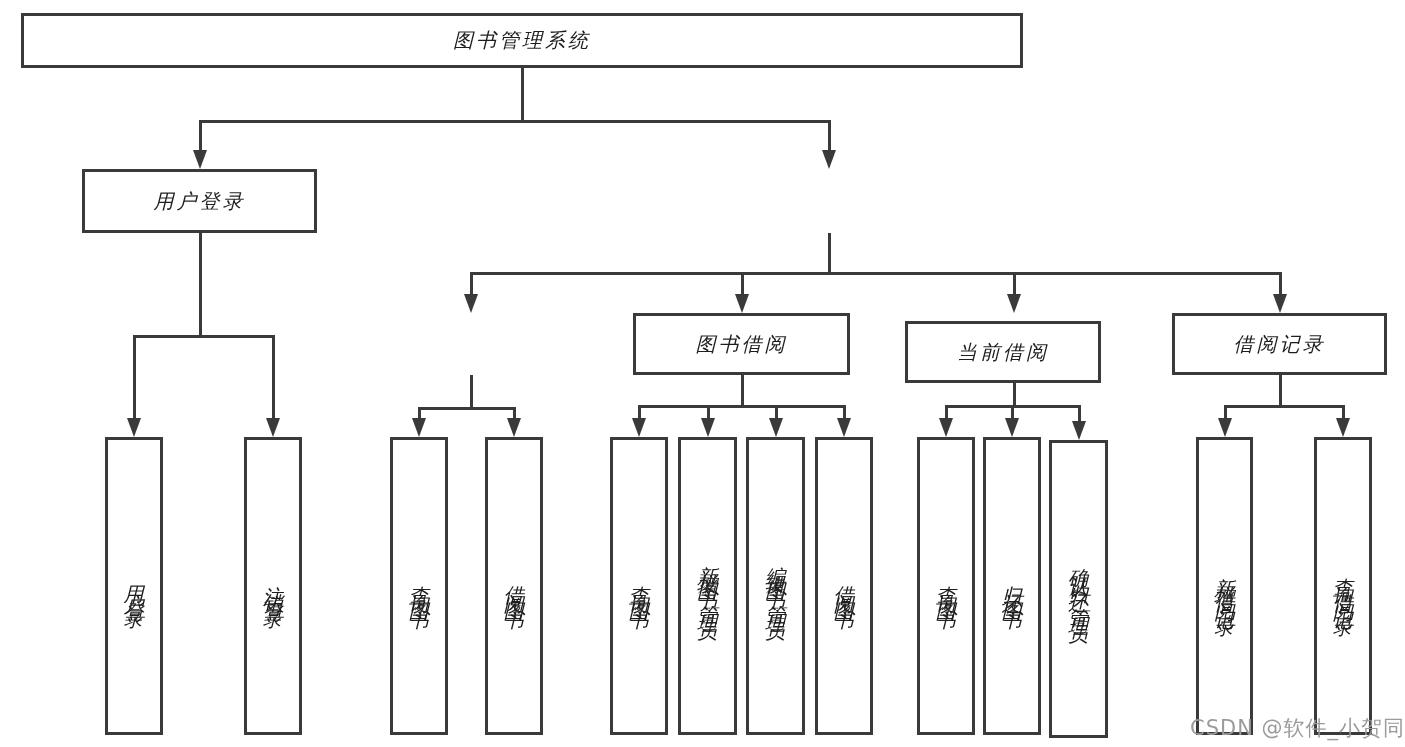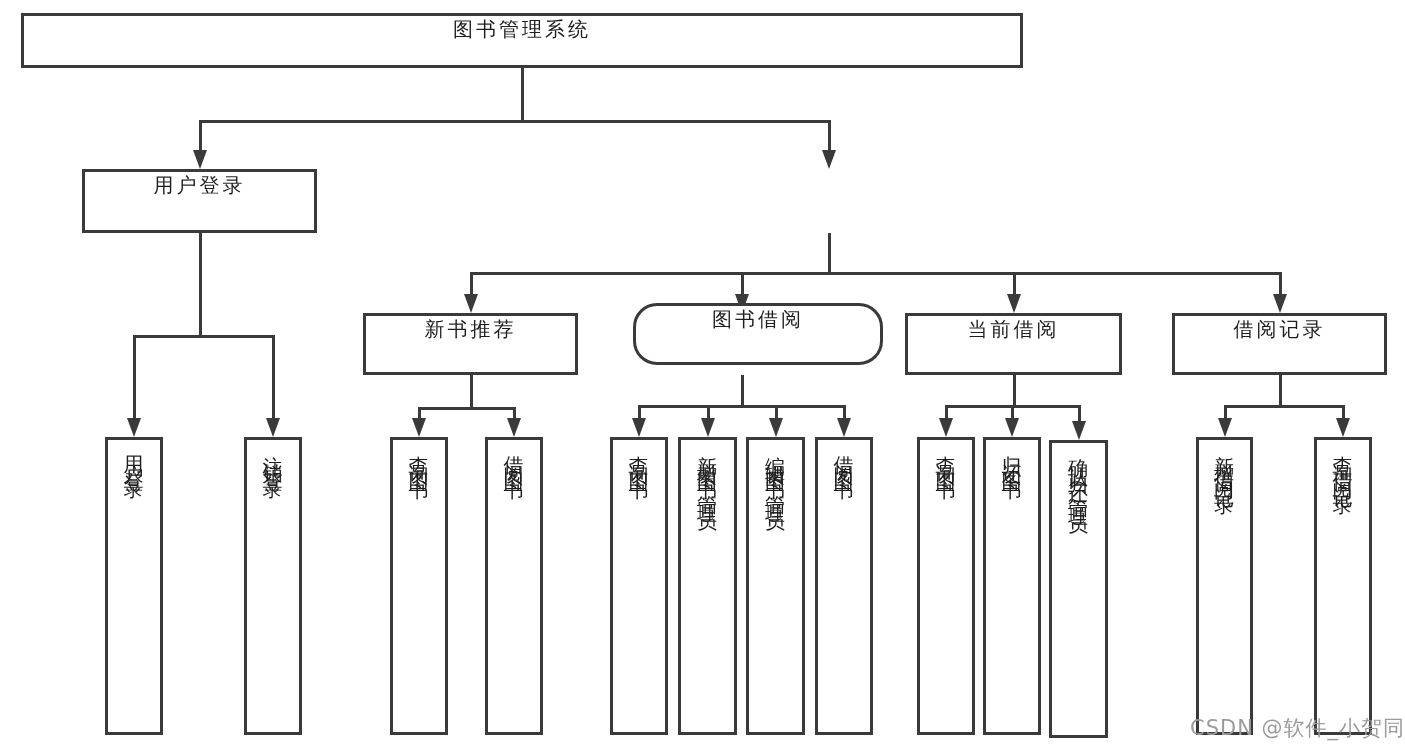--- a/index.html
+++ b/index.html
@@ -14,22 +14,23 @@
     width:1405px;height:747px;
     background:var(--bg);
     overflow:hidden;
     font-family:"DejaVu Sans","Liberation Sans",sans-serif;
   }
   .box{
     position:absolute;
     box-sizing:border-box;
     background:#fff;
     border:3px solid var(--line);
-    display:flex;align-items:flex-start;justify-content:center;
+    display:flex;align-items:center;justify-content:center;
     z-index:2;
+    font-style:italic;
   }
   .box .lbl{
     color:var(--text);
     font-size:20px;
     letter-spacing:3px;
     white-space:nowrap;
   }
   .box.vbox .lbl{
     writing-mode:vertical-rl;
     text-orientation:mixed;
@@ -63,27 +64,24 @@
 <body>
 
 <div id="canvas">
   <div class="watermark" style="left:1190px;top:714px;">CSDN @软件_小贺同学</div>
 <div class="box" style="left: 21px; top: 13px; width: 1002px; height: 55px;">
       <span class="lbl">图书管理系统</span>
     </div>
     <div class="box" style="left: 82px; top: 169px; width: 235px; height: 64px;">
       <span class="lbl">用户登录</span>
     </div>
-    <div class="box" style="left: 363px; top: 313px; width: 215px; height: 62px;">
-      <span class="lbl">新书推荐</span>
-    </div>
-    <div class="box" style="left: 633px; top: 303px; width: 250px; height: 62px; border-radius: 24px;">
+    <div class="box" style="left: 633px; top: 313px; width: 217px; height: 62px;">
       <span class="lbl">图书借阅</span>
     </div>
-    <div class="box" style="left: 905px; top: 313px; width: 217px; height: 62px;">
+    <div class="box" style="left: 905px; top: 321px; width: 196px; height: 62px;">
       <span class="lbl">当前借阅</span>
     </div>
     <div class="box" style="left: 1172px; top: 313px; width: 215px; height: 62px;">
       <span class="lbl">借阅记录</span>
     </div>
     <div class="box vbox" style="left: 105px; top: 437px; width: 58px; height: 298px;">
       <span class="lbl">用户登录</span>
     </div>
     <div class="box vbox" style="left: 244px; top: 437px; width: 58px; height: 298px;">
       <span class="lbl">注销登录</span>

